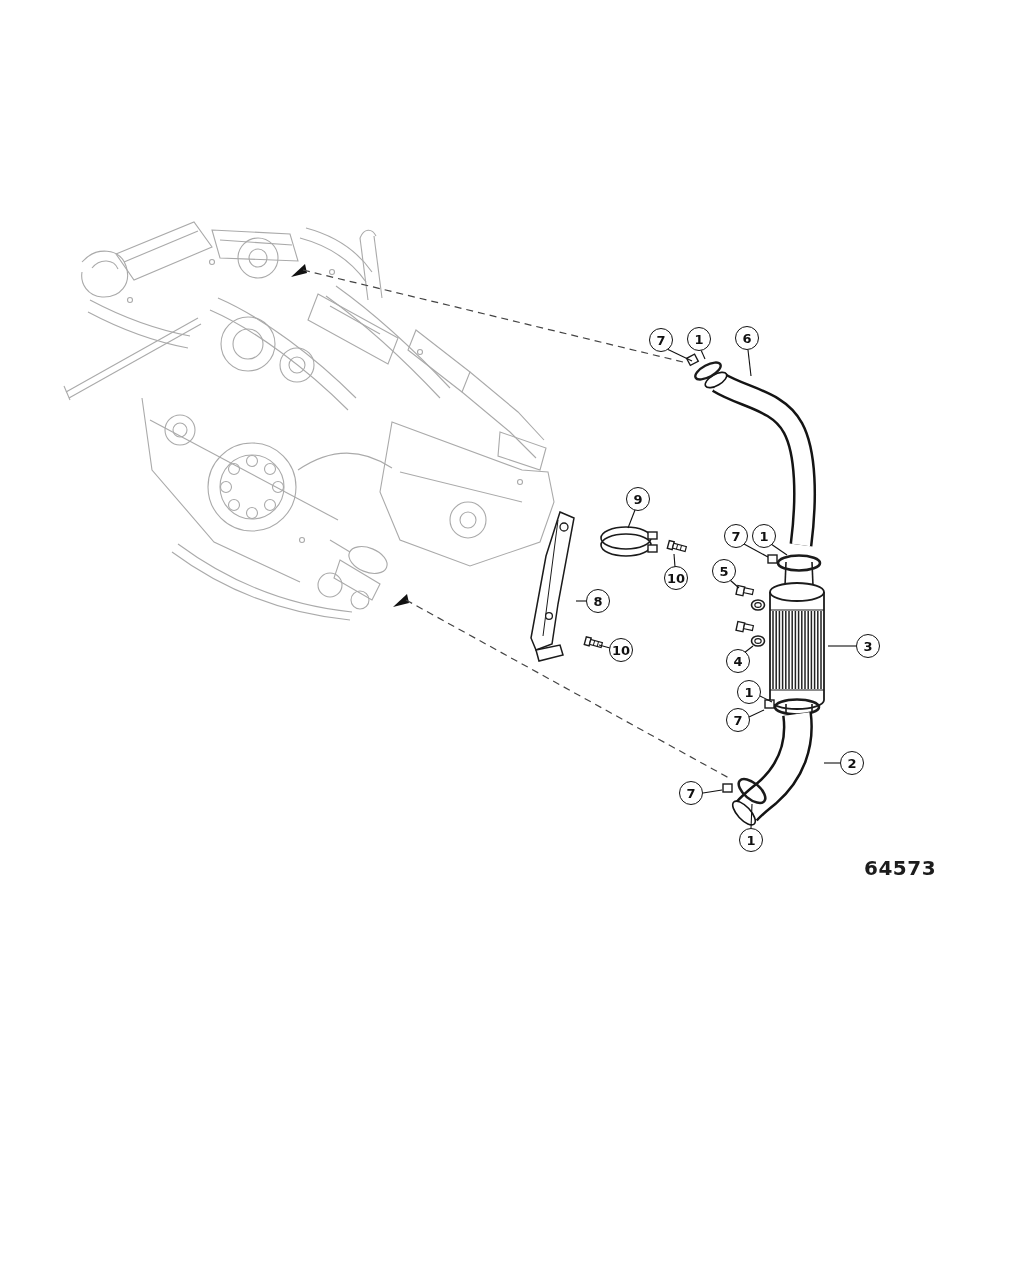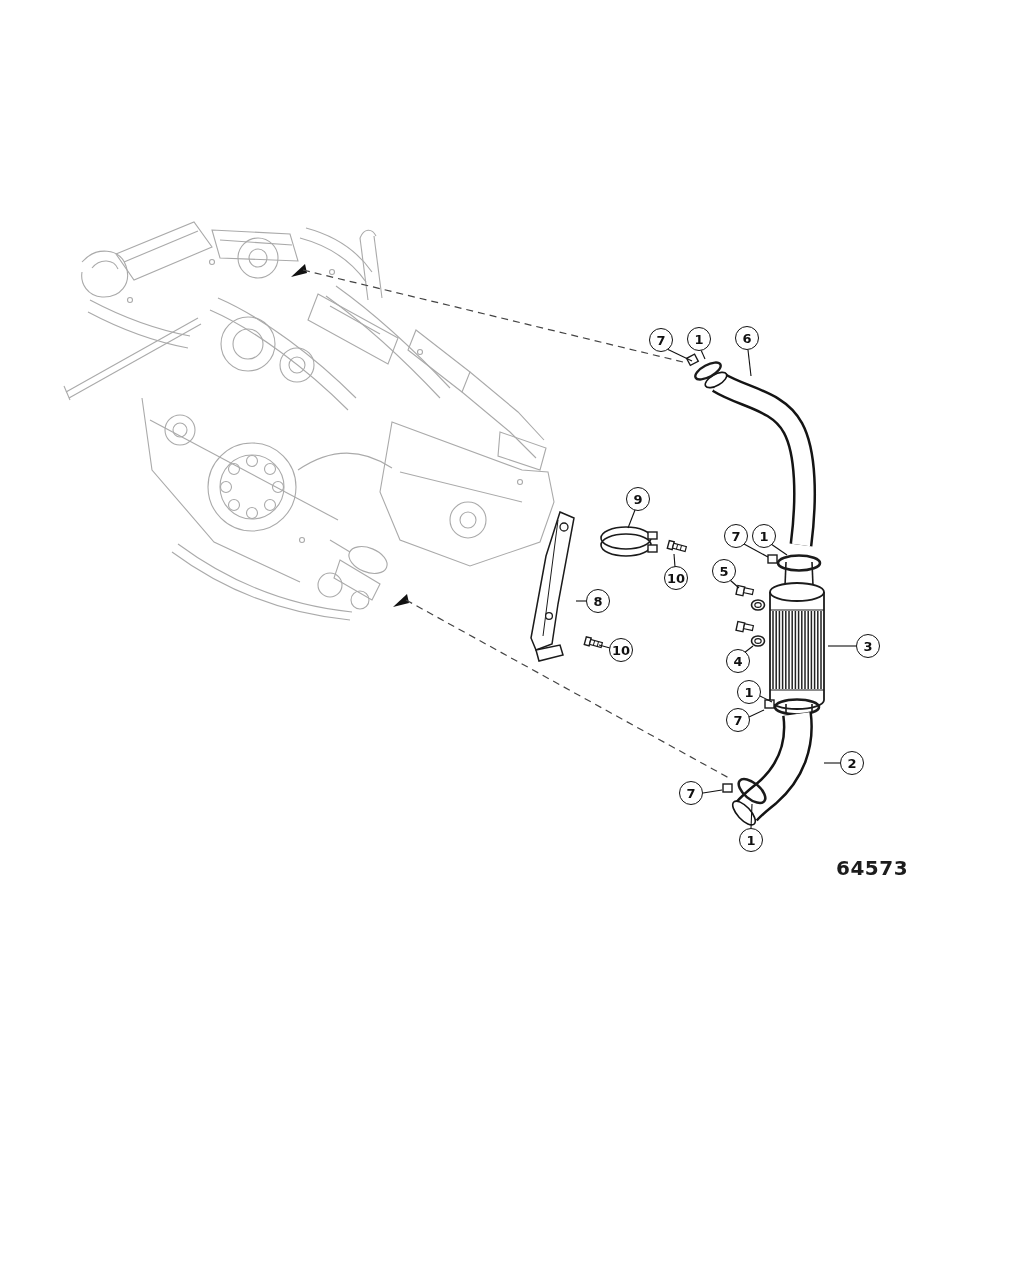--- a/index.html
+++ b/index.html
@@ -22,21 +22,21 @@
     border:1.6px solid #111;
     border-radius:50%;
     background:#fff;
     display:flex;align-items:center;justify-content:center;
     font-size:13px;font-weight:bold;color:#111;
     box-sizing:border-box;
     line-height:1;
   }
   .figure-number{
     position:absolute;
-    left:836px;top:856px;
+    left:864px;top:856px;
     font-size:20px;font-weight:bold;color:#1c1c1c;
     letter-spacing:0.5px;
   }
 </style>
 </head>
 <body>
 
 <div class="page">
 
   <svg class="artwork" viewBox="0 0 1013 1275" xmlns="http://www.w3.org/2000/svg">

